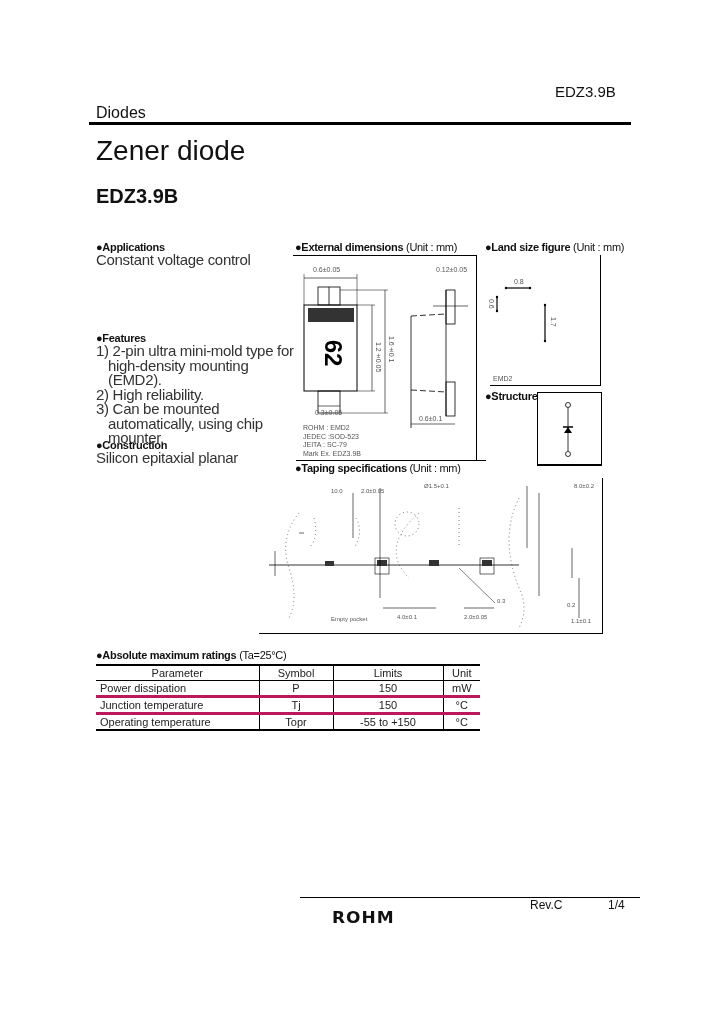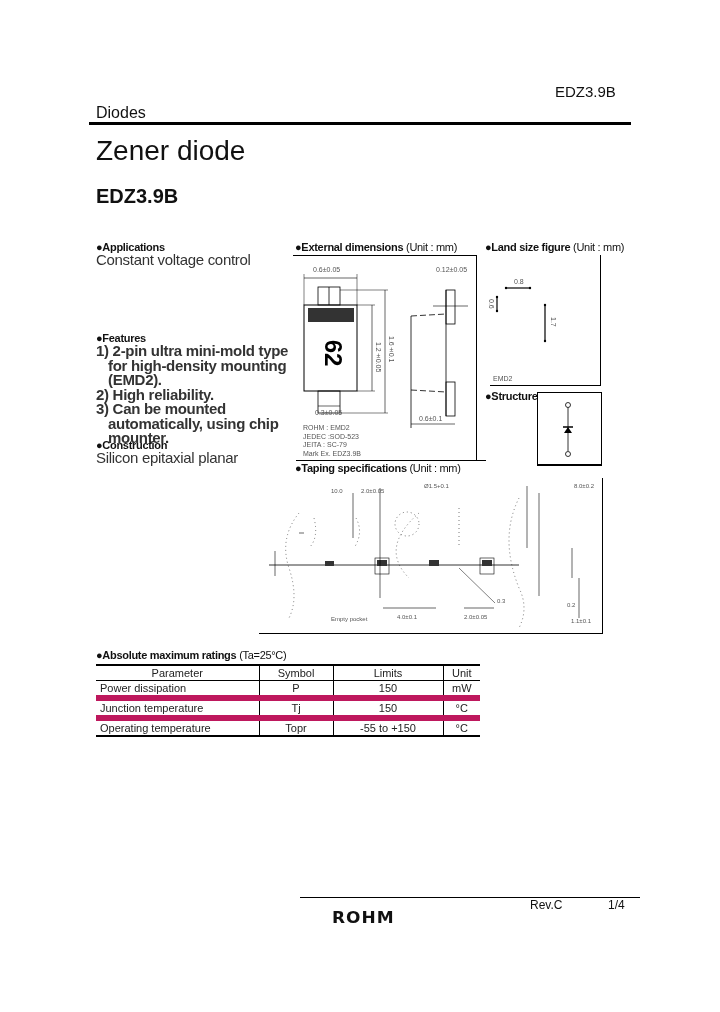--- a/index.html
+++ b/index.html
@@ -7,26 +7,26 @@
          font-family: "Liberation Sans", sans-serif; color: #111; }
   .abs { position: absolute; }
   .hdr-right { left: 555px; top: 83px; font-size: 15px; }
   .hdr-left { left: 96px; top: 104px; font-size: 16px; }
   .hdr-rule { left: 89px; top: 122px; width: 542px; height: 3px; background: #000; }
   .title { left: 96px; top: 135px; font-size: 28px; }
   .partno { left: 96px; top: 185px; font-size: 20px; font-weight: bold; }
   .sec-h { font-size: 11px; font-weight: bold; letter-spacing: -0.3px; }
   .sec-h .unit { font-weight: normal; }
   .body-txt { font-size: 15px; line-height: 14.5px; color: #333; letter-spacing: -0.3px; }
-  .feat { padding-left: 12px; text-indent: -12px; font-weight: bold; }
+  .feat { padding-left: 12px; text-indent: -12px; }
   .dim { font-size: 7px; color: #555; }
   .tbl { border-collapse: collapse; font-size: 11px; color: #222; }
   .tbl th, .tbl td { padding: 0 4px; height: 14px; line-height: 14px; font-weight: normal; }
   .tbl th { border-top: 2px solid #000; border-bottom: 1px solid #000; }
-  .tbl td { border-bottom: 6px solid #be185d; }
+  .tbl td { border-bottom: 3px solid #be185d; }
   .tbl .c { text-align: center; }
   .tbl .bl { border-left: 1px solid #000; }
   .tbl tr.last td { border-bottom: 2px solid #000; }
   .ft-rule { left: 300px; top: 897px; width: 340px; height: 1px; background: #000; }
   .logo { left: 332px; top: 908px; font-size: 17px; font-weight: bold; letter-spacing: 1px;
           font-family: "DejaVu Sans", sans-serif; transform: scaleY(0.9); }
   .rev { left: 530px; top: 898px; font-size: 12px; }
   .page { left: 608px; top: 898px; font-size: 12px; }
 </style>
 </head>

